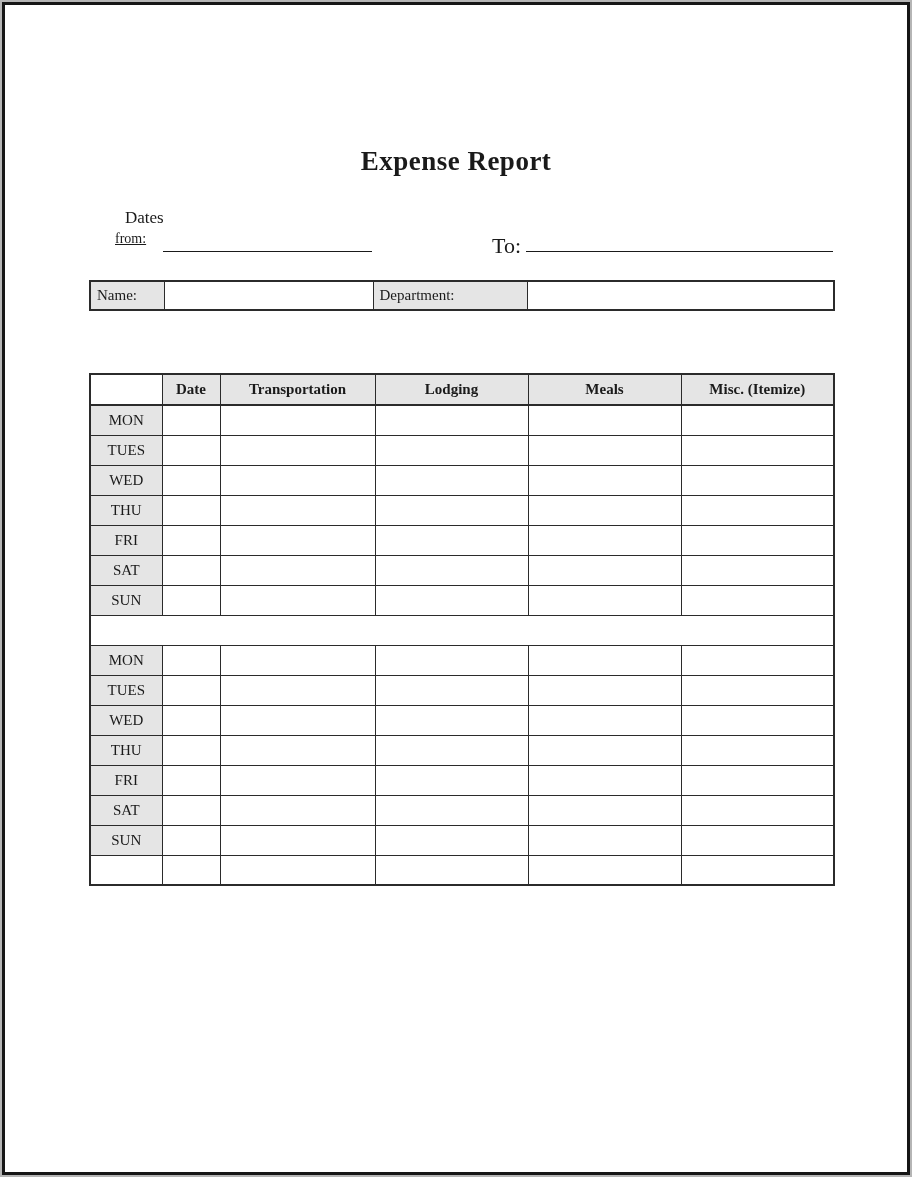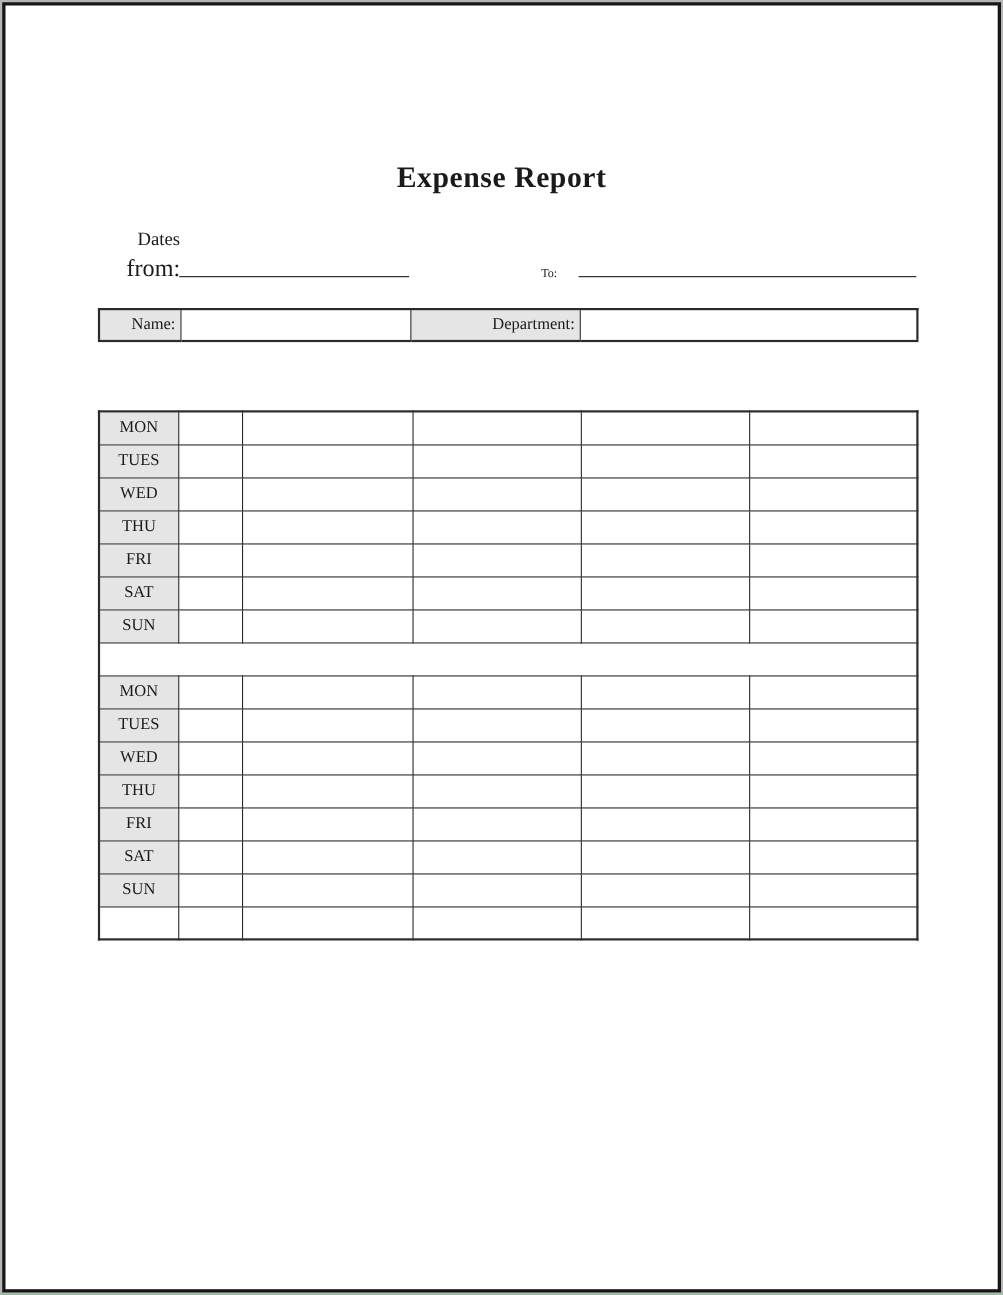--- a/index.html
+++ b/index.html
@@ -21,43 +21,42 @@
   .title {
     position: absolute;
     top: 141px; left: 0; right: 0;
     margin: 0;
     text-align: center;
     font-size: 27px;
     font-weight: bold;
     letter-spacing: 0.5px;
   }
   .dates-word   { position: absolute; left: 120px; top: 203px; font-size: 17px; }
-  .from-word    { position: absolute; left: 110px; top: 226px; font-size: 22px; }
+  .from-word    { position: absolute; left: 110px; top: 226px; font-size: 14px; text-decoration: underline; }
   .from-line    { position: absolute; left: 158px; top: 230px; width: 209px; height: 16px; border-bottom: 1px solid #1a1a1a; }
-  .to-word      { position: absolute; left: 487px; top: 238px; font-size: 11px; }
+  .to-word      { position: absolute; left: 487px; top: 228px; font-size: 22px; }
   .to-line      { position: absolute; left: 521px; top: 230px; width: 307px; height: 16px; border-bottom: 1px solid #1a1a1a; }
 
   table { border-collapse: collapse; table-layout: fixed; }
   td, th { border: 1px solid #2b2b2b; padding: 0; overflow: hidden; }
 
   .info-table {
     position: absolute; left: 84px; top: 275px;
     width: 744px;
     border: 2px solid #2b2b2b;
     font-size: 15px;
   }
   .info-table tr.r1 { height: 29px; }
   .info-table tr.r2 { height: 36px; }
   .info-table tr.r1 td { border-bottom-width: 2px; }
   .info-table td.lbl {
     background: #e5e5e5;
     padding: 2px 4px 2px 6px;
     line-height: 1.1;
     vertical-align: middle;
-    text-align: right;
   }
   .info-table td.val { background: #ffffff; }
 
   .expense-table {
     position: absolute; left: 84px; top: 368px;
     width: 744px;
     border: 2px solid #2b2b2b;
     font-size: 15px;
   }
   .expense-table tr { height: 30px; }
@@ -113,20 +112,28 @@
     <table class="expense-table">
       <colgroup>
         <col style="width:72px">
           <col style="width:58px">
           <col style="width:155px">
           <col style="width:153px">
           <col style="width:153px">
           <col style="width:153px">
       </colgroup>
       <tbody>
+          <tr class="hdr">
+        <th class="corner"></th>
+        <th>Date</th>
+        <th>Transportation</th>
+        <th>Lodging</th>
+        <th>Meals</th>
+        <th>Misc. (Itemize)</th>
+      </tr>
 
       <tr>
         <td class="day">MON</td>
         <td class="cell"></td>
             <td class="cell"></td>
             <td class="cell"></td>
             <td class="cell"></td>
             <td class="cell"></td>
       </tr>
       <tr>

